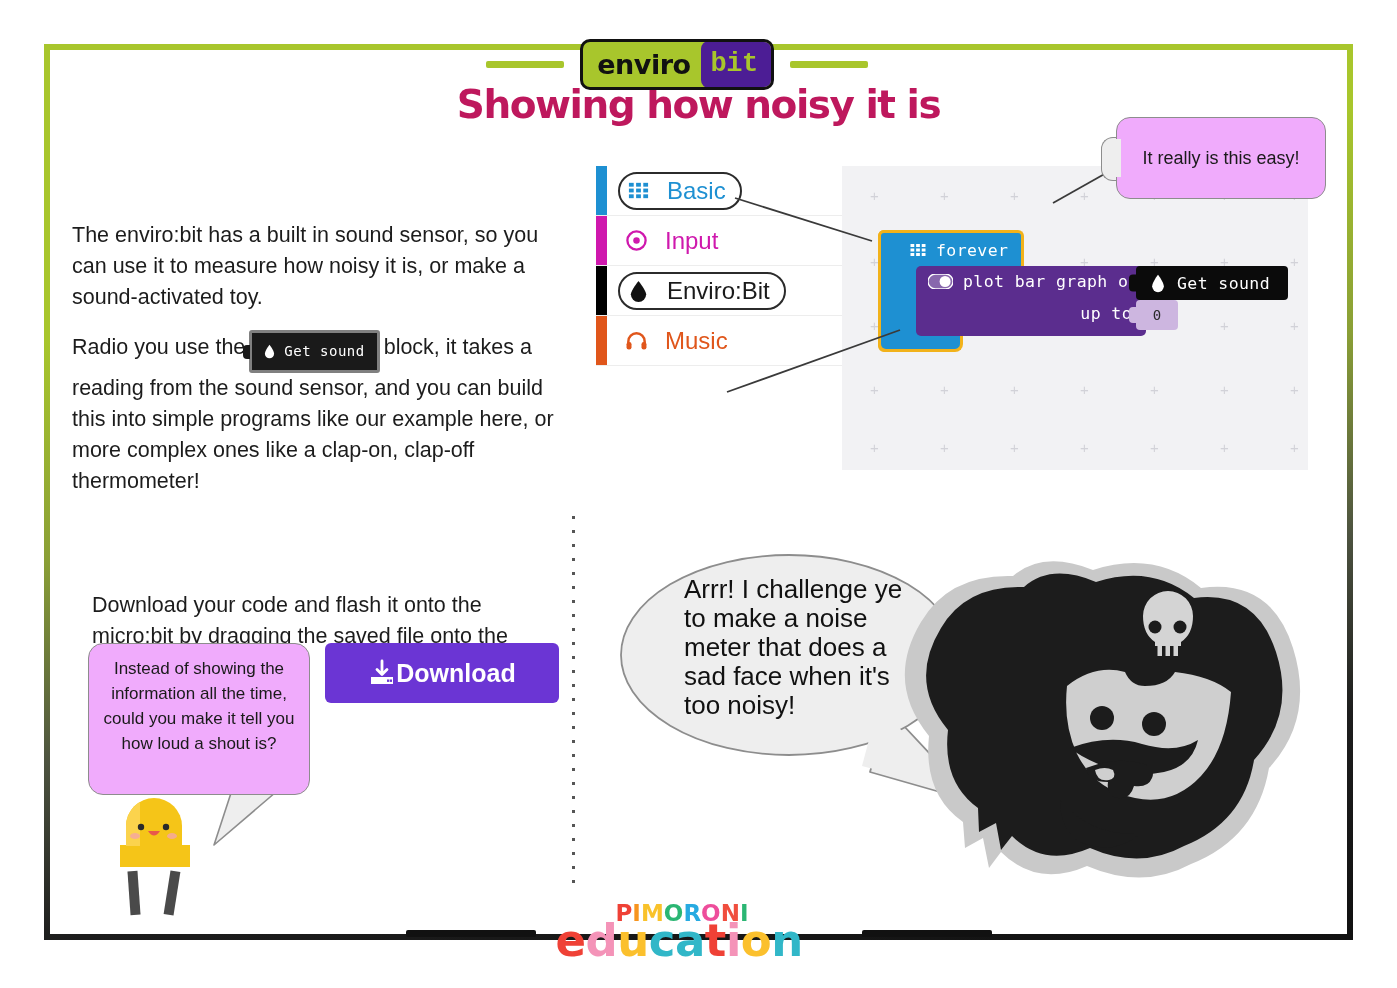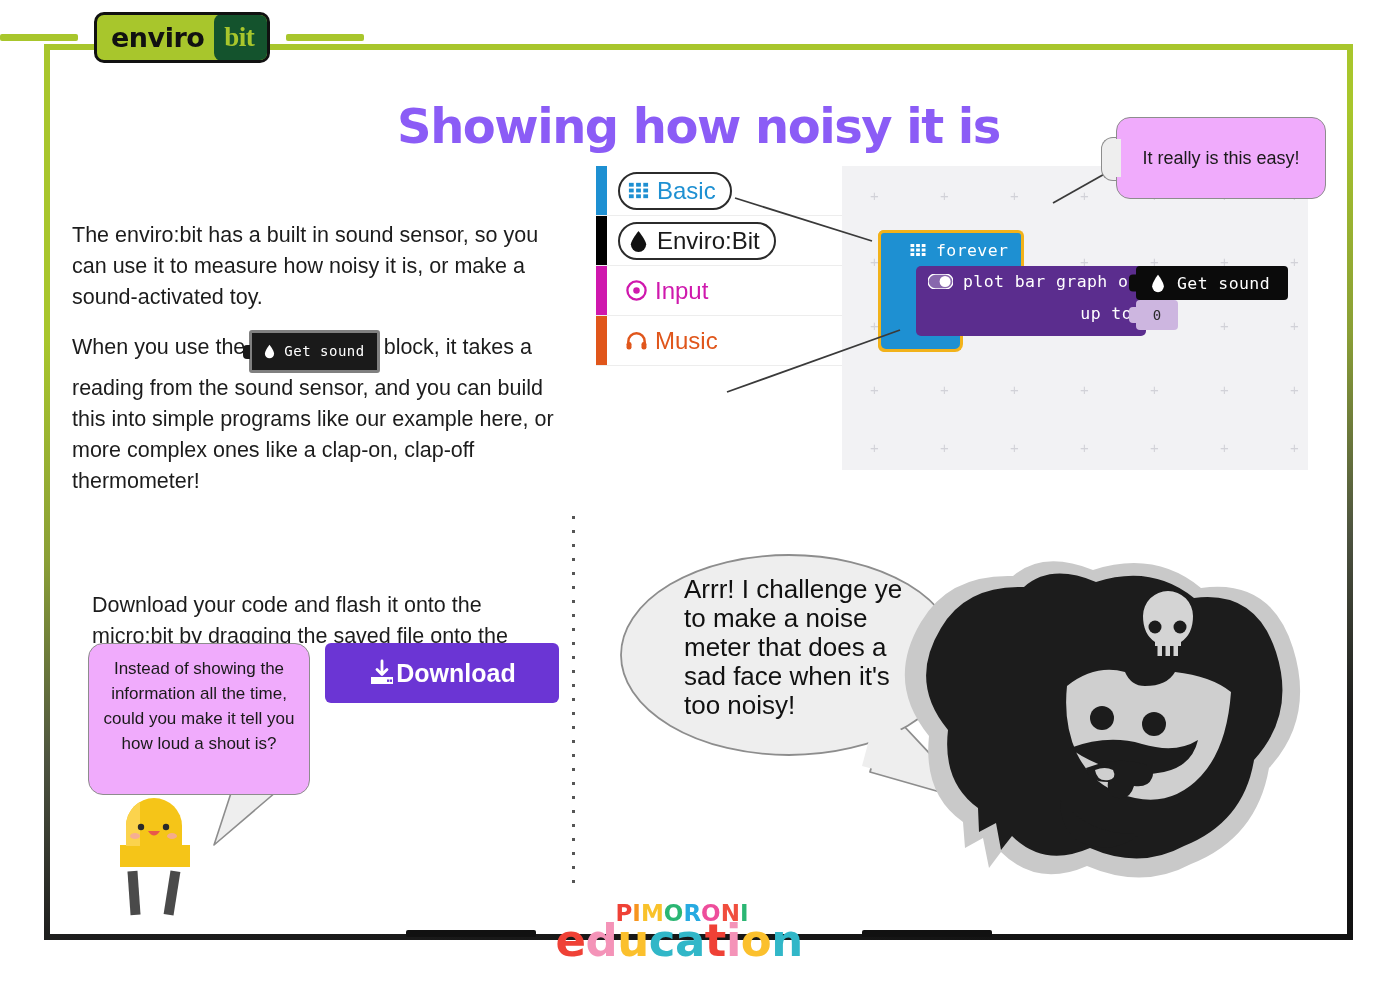--- a/index.html
+++ b/index.html
@@ -29,25 +29,26 @@
     border-top-color: #a8c62c;
     border-left-color: #a8c62c;
     border-right-color: #a8c62c;
     border-bottom-color: #111111;
     border-image: linear-gradient(170deg, #a8c62c 0%, #a8c62c 26%, #8a9f36 46%, #4d5340 64%, #1d1d1d 80%, #111111 100%) 1;
   }
 
   
   #logo-wrap {
     position: absolute;
-    left: 0; top: 13px;
+    left: 0; top: 40px;
     width: 1354px;
     height: 48px;
     display: flex;
     align-items: center;
+    justify-content: center;
     z-index: 40;
   }
   .logo-dash {
     height: 7px;
     width: 78px;
     background: #a8c62c;
     border-radius: 2px;
   }
   .logo-dash.left { margin-right: 16px; }
   .logo-dash.right { margin-left: 16px; }
@@ -66,44 +67,43 @@
     display: flex; align-items: center;
     font-family: "DejaVu Sans", sans-serif;
     font-weight: bold;
     font-size: 27px;
     color: #111111;
     letter-spacing: -0.5px;
     padding-right: 10px;
   }
   #logo-bit {
     display: flex; align-items: center;
-    background: #14532d;
+    background: #4c1d95;
     color: #a8c62c;
-    font-family: Liberation Serif, serif;
+    font-family: Liberation Mono, monospace;
     font-weight: bold;
     font-size: 27px;
     letter-spacing: -0.5px;
     padding: 0 14px 0 10px;
     border-radius: 8px 8px 8px 8px;
     margin: -1px -1px -1px 0;
   }
 
   
   #title {
     position: absolute;
     left: 0; top: 82px;
     width: 1397px;
     text-align: center;
     font-family: "DejaVu Sans", sans-serif;
     font-weight: bold;
-    font-size: 48px;
+    font-size: 39px;
     letter-spacing: -1.5px;
-    color: #8b5cf6;
+    color: #be185d;
     z-index: 10;
-    margin-top: 16px;
   }
 
   
   .body-text {
     position: absolute;
     font-family: "Liberation Sans", sans-serif;
     font-size: 21.5px;
     line-height: 31px;
     color: #1c1c1c;
     margin-top: 42px;
@@ -163,21 +163,21 @@
     box-sizing: border-box;
   }
   .cat-stripe {
     position: absolute;
     left: 0; top: 0;
     width: 11px; height: 100%;
   }
   .cat-inner {
     display: flex;
     align-items: center;
-    gap: 7px;
+    gap: 17px;
     margin-left: 22px;
     padding: 3px 14px 3px 7px;
     border-radius: 19px;
     box-sizing: border-box;
   }
   .cat-inner.outlined {
     border: 2.5px solid #2b2b2b;
     background: #ffffff;
   }
   .cat-label {
@@ -470,21 +470,21 @@
     <span id="logo-bit">bit</span>
   </div>
   <div class="logo-dash right"></div>
 </div>
 
 <div id="title">Showing how noisy it is</div>
 
 <div id="para1" class="body-text">The enviro:bit has a built in sound sensor, so you can use it to measure how noisy it is, or make a sound-activated toy.</div>
 
 <div id="para2" class="body-text">
-  <span>When you use the</span><span class="chip-getsound">
+  <span>Radio you use the</span><span class="chip-getsound">
       <svg class="drop-icon" viewBox="0 0 12 16">
         <path d="M6 0.5 C6 0.5 11 7 11 10.4 A5 5 0 0 1 1 10.4 C1 7 6 0.5 6 0.5 Z" fill="#ffffff"></path>
       </svg>
       <span class="chip-label">Get sound</span>
     </span><span>block, it takes a reading from the sound sensor, and you can build this into simple programs like our example here, or more complex ones like a clap-on, clap-off thermometer!</span>
 </div>
 
 <div class="body-text" id="dl-text" style="left:92px; top:548px; width:470px;">Download your code and flash it onto the micro:bit by dragging the saved file onto the micro:bit file system.</div>
 
 <div id="editor">
@@ -505,37 +505,37 @@
             <rect x="2" y="16" width="5" height="4"></rect>
               <rect x="9.5" y="16" width="5" height="4"></rect>
               <rect x="17" y="16" width="5" height="4"></rect>
           </g>
         </svg>
         <span class="cat-label" style="color:#1e90d2">Basic</span>
       </div>
     </div>
 
     <div class="cat-row">
-      <div class="cat-stripe" style="background:#000000"></div>
-      <div class="cat-inner outlined">
-        <svg class="cat-icon" viewBox="0 0 24 24">
-          <path d="M12 2 C12 2 20 12 20 16 A8 8 0 0 1 4 16 C4 12 12 2 12 2 Z" fill="#111111"></path>
-        </svg>
-        <span class="cat-label" style="color:#1a1a1a">Enviro:Bit</span>
-      </div>
-    </div>
-
-    <div class="cat-row">
       <div class="cat-stripe" style="background:#cf18ad"></div>
       <div class="cat-inner">
         <svg class="cat-icon" viewBox="0 0 24 24">
           <circle cx="12" cy="12" r="9.5" fill="none" stroke="#cf18ad" stroke-width="2.4"></circle>
           <circle cx="12" cy="12" r="3.4" fill="#cf18ad"></circle>
         </svg>
         <span class="cat-label" style="color:#cf18ad">Input</span>
+      </div>
+    </div>
+
+    <div class="cat-row">
+      <div class="cat-stripe" style="background:#000000"></div>
+      <div class="cat-inner outlined">
+        <svg class="cat-icon" viewBox="0 0 24 24">
+          <path d="M12 2 C12 2 20 12 20 16 A8 8 0 0 1 4 16 C4 12 12 2 12 2 Z" fill="#111111"></path>
+        </svg>
+        <span class="cat-label" style="color:#1a1a1a">Enviro:Bit</span>
       </div>
     </div>
 
     <div class="cat-row">
       <div class="cat-stripe" style="background:#e0561b"></div>
       <div class="cat-inner">
         <svg class="cat-icon" viewBox="0 0 24 24">
           <path d="M3.5 17 V13 a8.5 8.5 0 0 1 17 0 v4" fill="none" stroke="#e0561b" stroke-width="2.6" stroke-linecap="round"></path>
           <rect x="1.6" y="13.5" width="5.2" height="8" rx="2.4" fill="#e0561b"></rect>
           <rect x="17.2" y="13.5" width="5.2" height="8" rx="2.4" fill="#e0561b"></rect>

